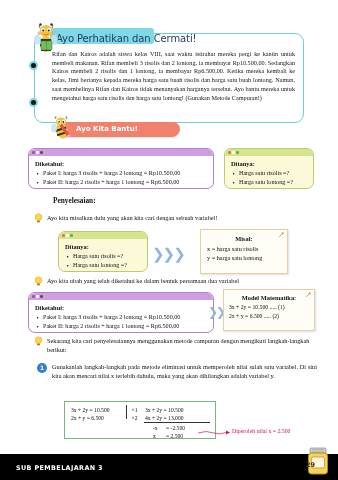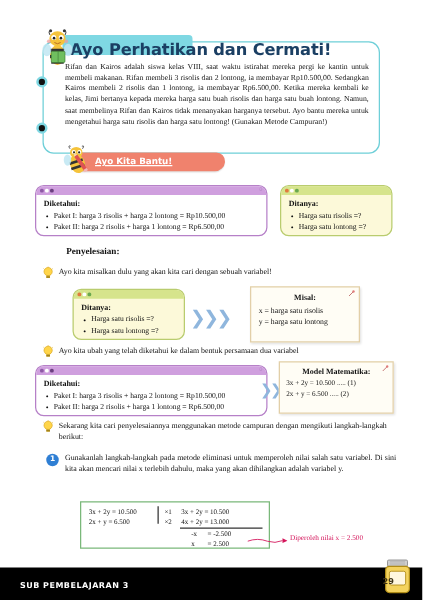--- a/index.html
+++ b/index.html
@@ -28,22 +28,22 @@
     position: absolute;
     left: 50px; top: 28px;
     width: 104px; height: 16px;
     background: #7fd8e3;
     border-radius: 3px 3px 3px 3px;
   }
   .cermati-header-title {
     position: absolute;
     left: 56px; top: 33px;
     font-family: "DejaVu Sans", sans-serif;
-    font-weight: bold;
-    font-size: 13px;
+    font-weight: normal;
+    font-size: 10px;
     color: #1b3f63;
     letter-spacing: -0.1px;
     white-space: nowrap;
   }
   .cermati-body {
     position: absolute;
     left: 52px; top: 50px;
     width: 243px;
     font-size: 6.2px;
     line-height: 8.7px;
@@ -77,21 +77,20 @@
     box-shadow: 0 1px 1px rgba(0,0,0,.12);
   }
   .bantu-title {
     position: absolute;
     left: 76px; top: 125px;
     font-family: "DejaVu Sans", sans-serif;
     font-weight: bold;
     font-size: 7px;
     color: #ffffff;
     white-space: nowrap;
-    text-decoration: underline;
   }
   .bee-bantu {
     position: absolute;
     left: 50px; top: 116px;
     width: 26px; height: 26px;
   }
 
   
   .card {
     position: absolute;

